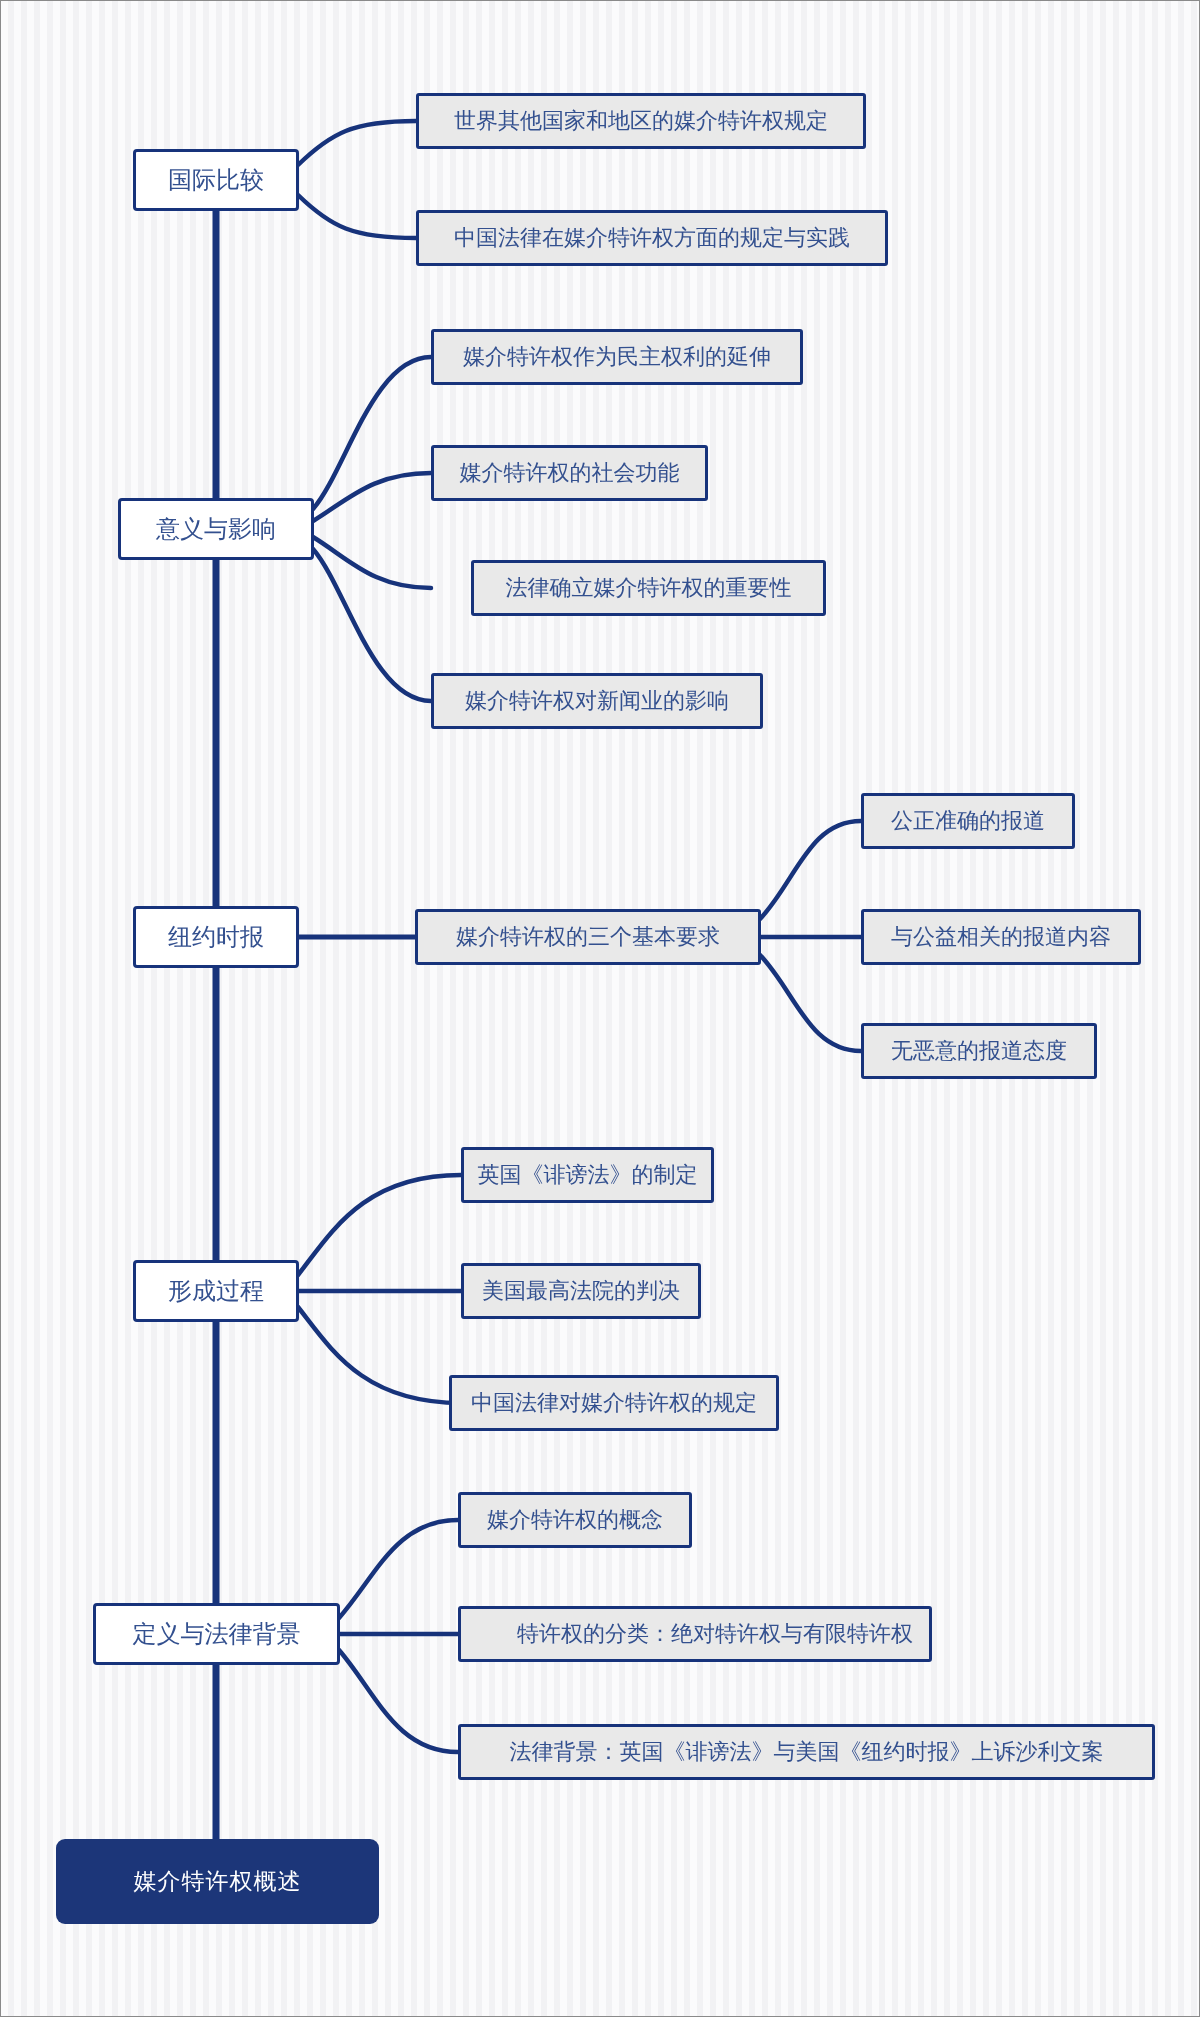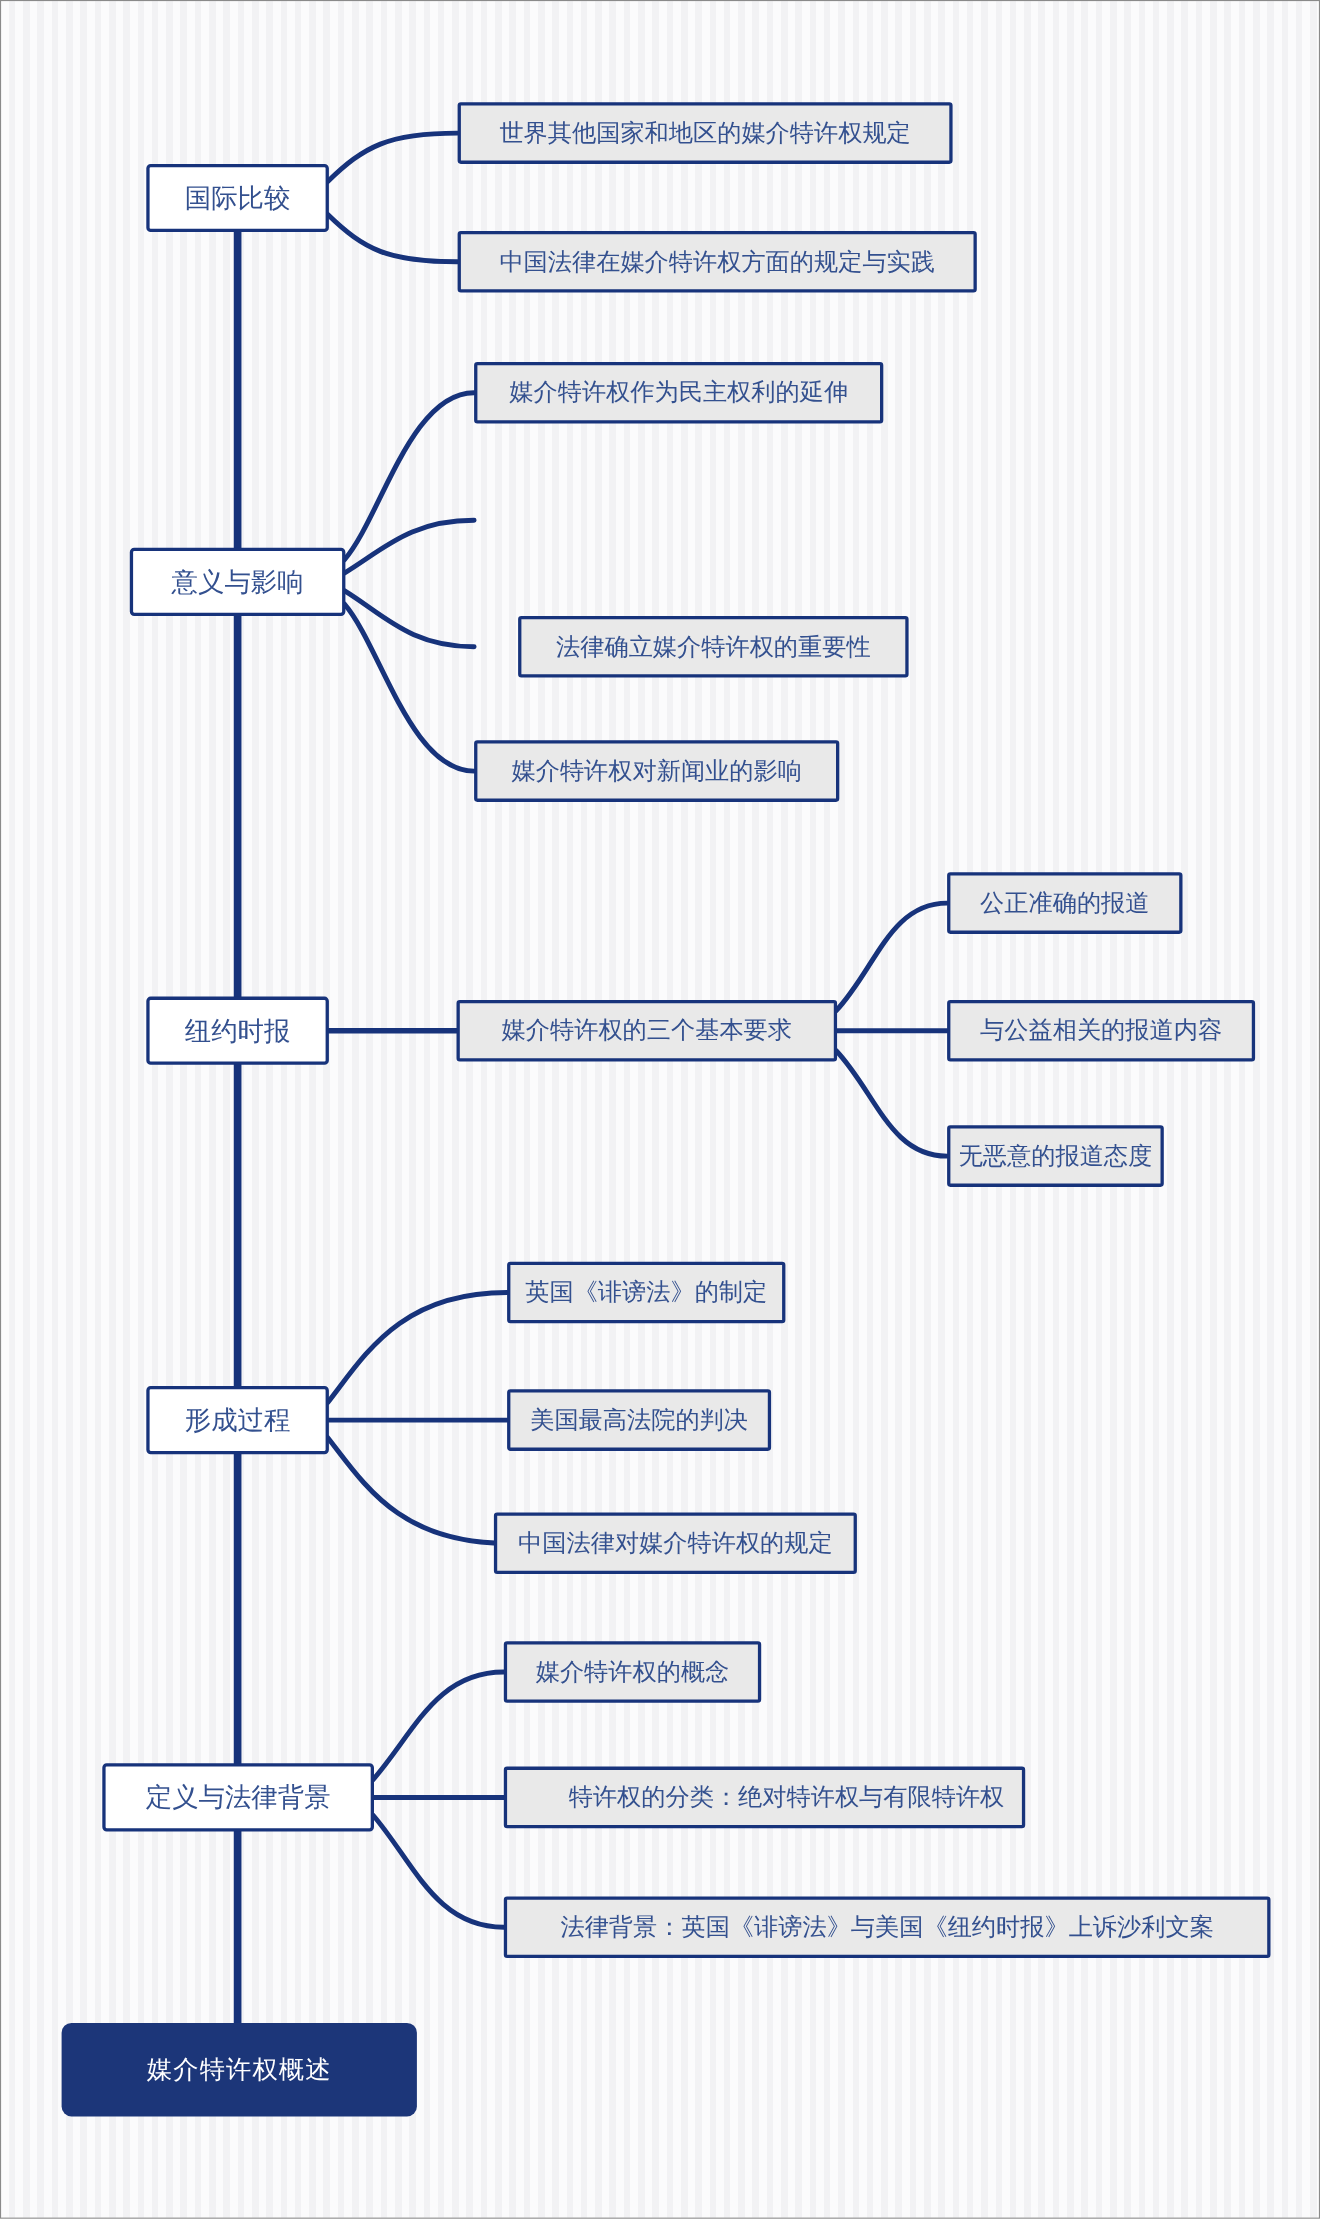--- a/index.html
+++ b/index.html
@@ -94,28 +94,29 @@
     <path class="connector" stroke-width="4.5" d="M339 1633 L457 1633"></path>
     <path class="connector" stroke-width="4.5" d="M338 1649 C375 1692, 395 1751, 457 1751"></path>
   </svg>
 
   <div class="node main" style="left:132px; top:148px; width:166px;">国际比较</div>
   <div class="node leaf" style="left:415px; top:92px; width:450px;">世界其他国家和地区的媒介特许权规定</div>
   <div class="node leaf" style="left:415px; top:209px; width:472px;">中国法律在媒介特许权方面的规定与实践</div>
 
   <div class="node main" style="left:117px; top:497px; width:196px;">意义与影响</div>
   <div class="node leaf" style="left:430px; top:328px; width:372px;">媒介特许权作为民主权利的延伸</div>
+  <div class="node leaf" style="left:430px; top:444px; width:277px;">媒介特许权的社会功能</div>
   <div class="node leaf" style="left:430px; top:559px; width:355px;margin-left:40px;">法律确立媒介特许权的重要性</div>
   <div class="node leaf" style="left:430px; top:672px; width:332px;">媒介特许权对新闻业的影响</div>
 
   <div class="node main" style="left:132px; top:905px; width:166px;">纽约时报</div>
   <div class="node leaf" style="left:414px; top:908px; width:346px;">媒介特许权的三个基本要求</div>
   <div class="node leaf" style="left:860px; top:792px; width:214px;">公正准确的报道</div>
   <div class="node leaf" style="left:860px; top:908px; width:280px;">与公益相关的报道内容</div>
-  <div class="node leaf" style="left:860px; top:1022px; width:197px;">无恶意的报道态度</div>
+  <div class="node leaf" style="left:860px; top:1022px; width:236px;">无恶意的报道态度</div>
 
   <div class="node main" style="left:132px; top:1259px; width:166px;">形成过程</div>
   <div class="node leaf" style="left:460px; top:1146px; width:253px;">英国《诽谤法》的制定</div>
   <div class="node leaf" style="left:460px; top:1262px; width:240px;">美国最高法院的判决</div>
   <div class="node leaf" style="left:448px; top:1374px; width:330px;">中国法律对媒介特许权的规定</div>
 
   <div class="node main" style="left:92px; top:1602px; width:247px;">定义与法律背景</div>
   <div class="node leaf" style="left:457px; top:1491px; width:234px;">媒介特许权的概念</div>
   <div class="node leaf" style="left:457px; top:1605px; width:474px;padding-left:40px;">特许权的分类：绝对特许权与有限特许权</div>
   <div class="node leaf" style="left:457px; top:1723px; width:697px;">法律背景：英国《诽谤法》与美国《纽约时报》上诉沙利文案</div>

